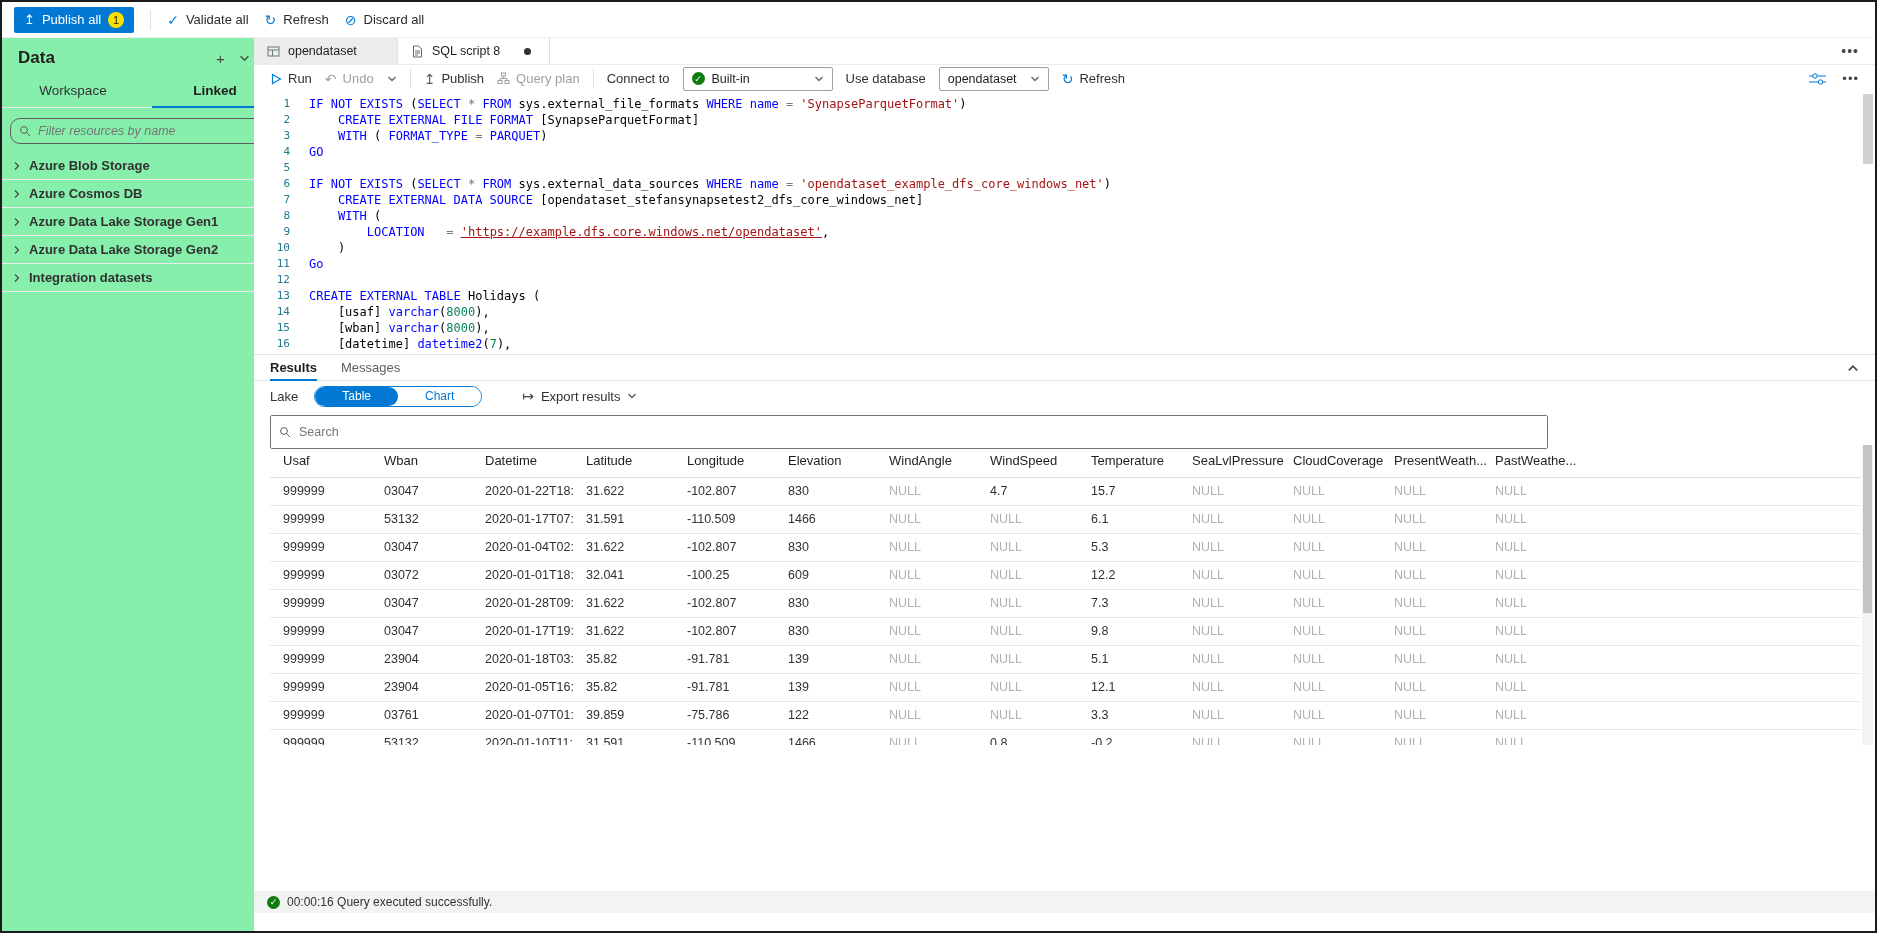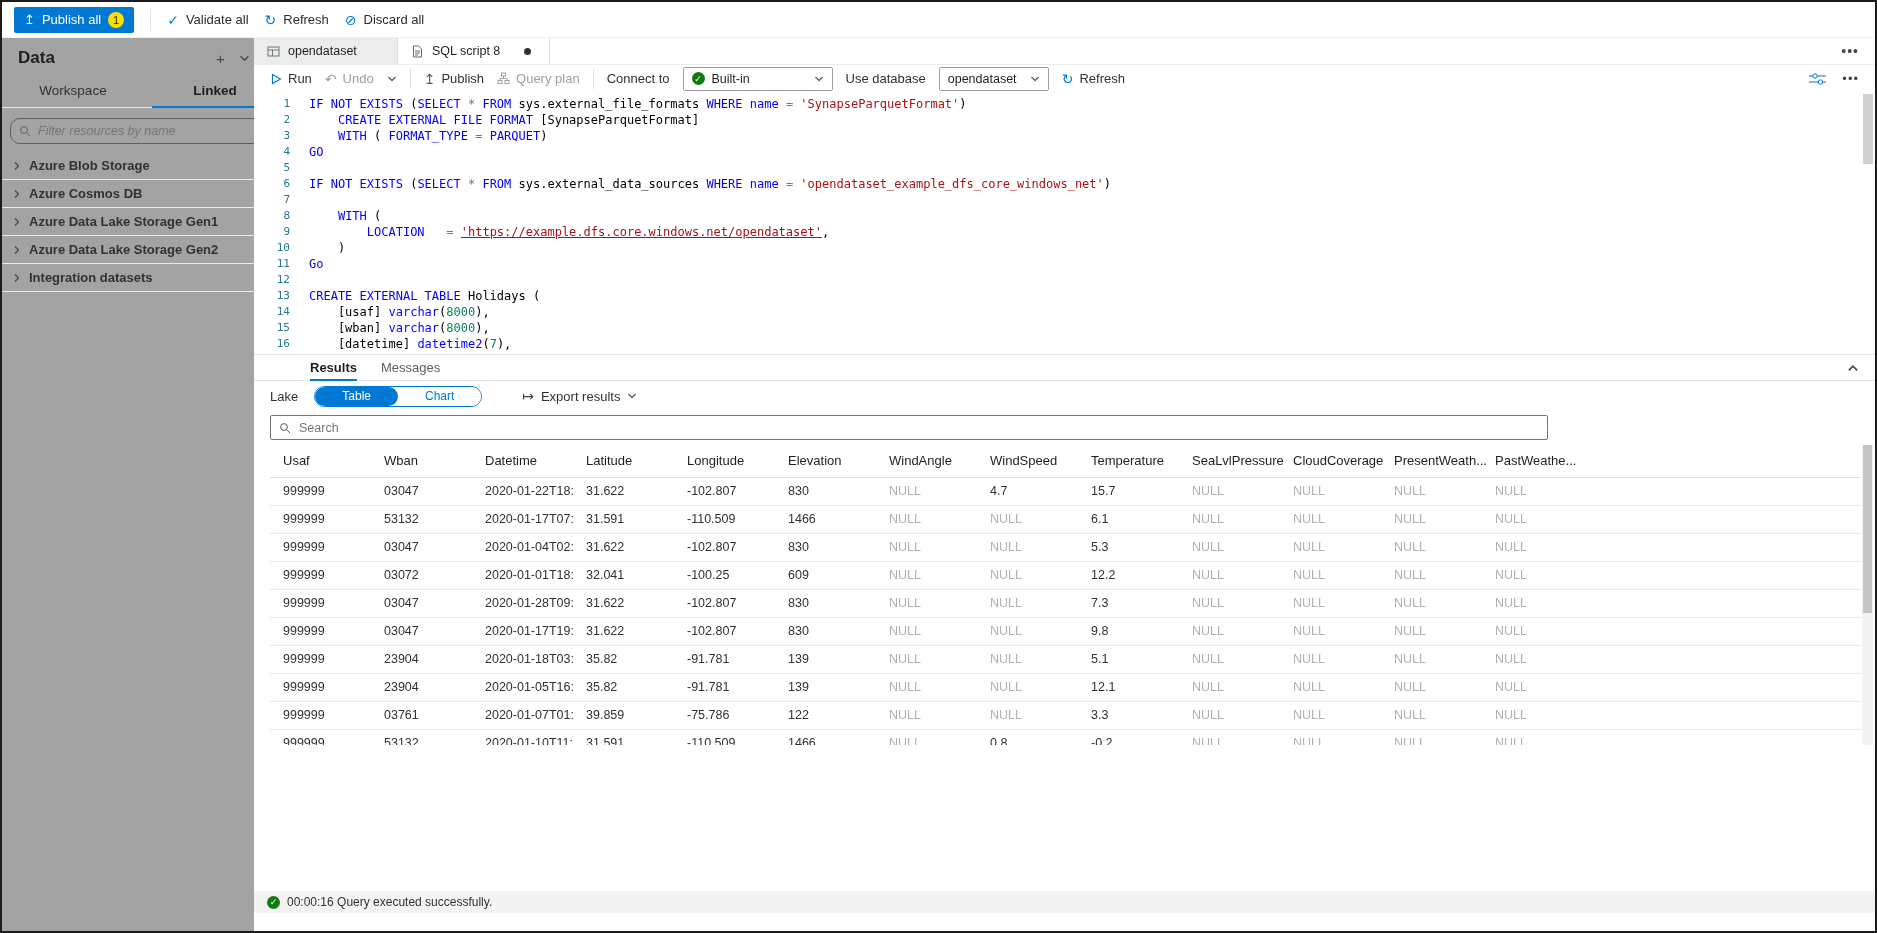--- a/index.html
+++ b/index.html
@@ -12,21 +12,21 @@
   .btn-primary { display:flex; align-items:center; gap:7px; background:var(--accent,#0078d4); color:#fff;
     border:none; height:26px; padding:0 10px; border-radius:2px; font-size:13px; cursor:pointer; font-family:inherit; }
   .badge { background:var(--badge-yellow,#fce100); color:#252423; border-radius:50%; width:16px; height:16px;
     font-size:11px; display:flex; align-items:center; justify-content:center; }
   .tb-btn { display:flex; align-items:center; gap:7px; font-size:13px; color:#2b2b2b; background:none;
     border:none; cursor:pointer; font-family:inherit; }
   .tb-btn .ic { color:var(--accent,#0078d4); font-size:14px; line-height:1; }
   .vsep { width:1px; height:20px; background:#e1e1e1; }
 
   
-  .sidebar { position:absolute; top:36px; left:0; width:285px; bottom:0; background:#a3a3a3; border-right:1px solid #e8e8e8; }
+  .sidebar { position:absolute; top:36px; left:0; width:285px; bottom:0; background:#86efac; border-right:1px solid #e8e8e8; }
   .sb-head { display:flex; align-items:center; padding:10px 14px 4px 16px; }
   .sb-title { font-size:17px; font-weight:700; color:#201f1e; flex:1; }
   .sb-ic { color:#484644; margin-left:14px; font-size:15px; cursor:pointer; display:inline-flex; align-items:center; }
   .sb-tabs { display:flex; border-bottom:1px solid #e8e8e8; margin-top:4px; }
   .sb-tab { flex:1; text-align:center; padding:7px 0 9px; font-size:13.5px; color:#323130; cursor:pointer; position:relative; }
   .sb-tab.active { font-weight:700; color:#201f1e; }
   .sb-tab.active::after { content:""; position:absolute; left:8px; right:8px; bottom:-1px; height:2px; background:var(--accent,#0078d4); }
   .sb-filter { margin:10px 8px 8px 8px; display:flex; align-items:center; gap:7px; border:1px solid #605e5c;
     border-radius:10px; height:26px; padding:0 8px; }
   .sb-filter input { border:none; outline:none; font-style:italic; font-size:12.5px; color:#484644; width:100%;
@@ -76,36 +76,36 @@
   .tok-s { color:var(--string,#a31515); }
   .tok-u { color:var(--string,#a31515); text-decoration:underline; }
   .tok-n { color:var(--number,#098658); }
   .code-scroll { position:absolute; top:0; right:0; width:14px; height:100%; }
   .code-scroll .thumb { position:absolute; top:2px; right:2px; width:10px; height:70px; background:#d1d1d1; }
 
   
   .results-tabs { position:absolute; top:316px; left:0; right:0; height:27px; display:flex; align-items:center;
     padding:0 16px; gap:24px; border-top:1px solid #e3e3e3; border-bottom:1px solid #e3e3e3; background:#fff; }
   .rtab { font-size:13px; color:#605e5c; cursor:pointer; position:relative; height:100%; display:flex; align-items:center; }
-  .rtab.active { font-weight:700; color:#201f1e;margin-left:40px; }
+  .rtab.active { font-weight:700; color:#201f1e; }
   .rtab.active::after { content:""; position:absolute; left:0; right:0; bottom:-1px; height:2px; background:var(--accent,#0078d4); }
   .collapse-btn { margin-left:auto; color:#484644; display:flex; align-items:center; cursor:pointer; }
 
   .view-row { position:absolute; top:343px; left:0; right:0; height:30px; display:flex; align-items:center; padding:0 16px; }
   .view-label { font-size:13px; color:#323130; margin-right:16px; }
   .toggle { display:flex; border:1px solid var(--accent,#0078d4); border-radius:11px; height:21px; width:168px; overflow:hidden; }
   .toggle .seg { flex:1; display:flex; align-items:center; justify-content:center; font-size:12px; cursor:pointer;
     color:var(--accent,#0078d4); background:#fff; }
   .toggle .seg.on { background:var(--accent,#0078d4); color:#fff; border-radius:10px; }
   .export { display:flex; align-items:center; gap:7px; font-size:13px; color:#323130; margin-left:40px; cursor:pointer; }
   .export .gly { color:#484644; font-size:14px; }
   .export .chev { color:#605e5c; display:inline-flex; }
 
   .search-row { position:absolute; top:377px; left:16px; width:1278px; height:25px; }
-  .search-box { display:flex; align-items:center; gap:8px; border:1px solid #767676; border-radius:2px; height:25px; padding:0 8px; background:#fff; }
+  .search-box { display:flex; align-items:center; gap:8px; border:1px solid #767676; border-radius:2px; height:34px; padding:0 8px; background:#fff; }
   .search-box input { border:none; outline:none; font-size:12.5px; color:#323130; width:100%; font-family:inherit; background:transparent; }
 
   .table-wrap { position:absolute; top:407px; left:16px; right:14px; height:300px; overflow:hidden; }
   table.results { border-collapse:collapse; table-layout:fixed; width:100%; }
   table.results th { text-align:left; font-weight:400; font-size:13px; color:#201f1e; height:32px;
     padding:0 6px 0 13px; border-bottom:1px solid #e1dfdd; white-space:nowrap; }
   table.results td { font-size:12.5px; color:#323130; height:28px; padding:0 6px 0 13px;
     border-bottom:1px solid #e8e8e8; white-space:nowrap; overflow:hidden; }
   table.results td.null { color:var(--null-text,#b3b0ad); }
   .tbl-scroll { position:absolute; top:407px; right:2px; width:11px; height:300px; background:#f3f3f3; }
@@ -313,21 +313,21 @@
     </div>
 
     <div class="code-area">
       <div>
           <div class="code-row"><span class="line-num">1</span><span class="code-text"><span class="tok-k">IF NOT EXISTS</span><span class="tok-p"> (</span><span class="tok-k">SELECT</span><span class="tok-o"> * </span><span class="tok-k">FROM</span><span class="tok-p"> sys.external_file_formats </span><span class="tok-k">WHERE</span><span class="tok-p"> </span><span class="tok-k">name</span><span class="tok-o"> = </span><span class="tok-s">'SynapseParquetFormat'</span><span class="tok-p">)</span></span></div>
           <div class="code-row"><span class="line-num">2</span><span class="code-text"><span class="tok-p">    </span><span class="tok-k">CREATE EXTERNAL FILE FORMAT</span><span class="tok-p"> [SynapseParquetFormat]</span></span></div>
           <div class="code-row"><span class="line-num">3</span><span class="code-text"><span class="tok-p">    </span><span class="tok-k">WITH</span><span class="tok-p"> ( </span><span class="tok-k">FORMAT_TYPE</span><span class="tok-o"> = </span><span class="tok-k">PARQUET</span><span class="tok-p">)</span></span></div>
           <div class="code-row"><span class="line-num">4</span><span class="code-text"><span class="tok-k">GO</span></span></div>
           <div class="code-row"><span class="line-num">5</span><span class="code-text"></span></div>
           <div class="code-row"><span class="line-num">6</span><span class="code-text"><span class="tok-k">IF NOT EXISTS</span><span class="tok-p"> (</span><span class="tok-k">SELECT</span><span class="tok-o"> * </span><span class="tok-k">FROM</span><span class="tok-p"> sys.external_data_sources </span><span class="tok-k">WHERE</span><span class="tok-p"> </span><span class="tok-k">name</span><span class="tok-o"> = </span><span class="tok-s">'opendataset_example_dfs_core_windows_net'</span><span class="tok-p">)</span></span></div>
-          <div class="code-row"><span class="line-num">7</span></div>
+          <div class="code-row"><span class="line-num">7</span><span class="code-text"><span class="tok-p">    </span><span class="tok-k">CREATE EXTERNAL DATA SOURCE</span><span class="tok-p"> [opendataset_stefansynapsetest2_dfs_core_windows_net]</span></span></div>
           <div class="code-row"><span class="line-num">8</span><span class="code-text"><span class="tok-p">    </span><span class="tok-k">WITH</span><span class="tok-p"> (</span></span></div>
           <div class="code-row"><span class="line-num">9</span><span class="code-text"><span class="tok-p">        </span><span class="tok-k">LOCATION</span><span class="tok-p">   </span><span class="tok-o">= </span><span class="tok-u">'https://example.dfs.core.windows.net/opendataset'</span><span class="tok-p">,</span></span></div>
           <div class="code-row"><span class="line-num">10</span><span class="code-text"><span class="tok-p">    )</span></span></div>
           <div class="code-row"><span class="line-num">11</span><span class="code-text"><span class="tok-k">Go</span></span></div>
           <div class="code-row"><span class="line-num">12</span><span class="code-text"></span></div>
           <div class="code-row"><span class="line-num">13</span><span class="code-text"><span class="tok-k">CREATE EXTERNAL TABLE</span><span class="tok-p"> Holidays (</span></span></div>
           <div class="code-row"><span class="line-num">14</span><span class="code-text"><span class="tok-p">    [usaf] </span><span class="tok-k">varchar</span><span class="tok-p">(</span><span class="tok-n">8000</span><span class="tok-p">),</span></span></div>
           <div class="code-row"><span class="line-num">15</span><span class="code-text"><span class="tok-p">    [wban] </span><span class="tok-k">varchar</span><span class="tok-p">(</span><span class="tok-n">8000</span><span class="tok-p">),</span></span></div>
           <div class="code-row"><span class="line-num">16</span><span class="code-text"><span class="tok-p">    [datetime] </span><span class="tok-k">datetime2</span><span class="tok-p">(</span><span class="tok-n">7</span><span class="tok-p">),</span></span></div>
         </div>

